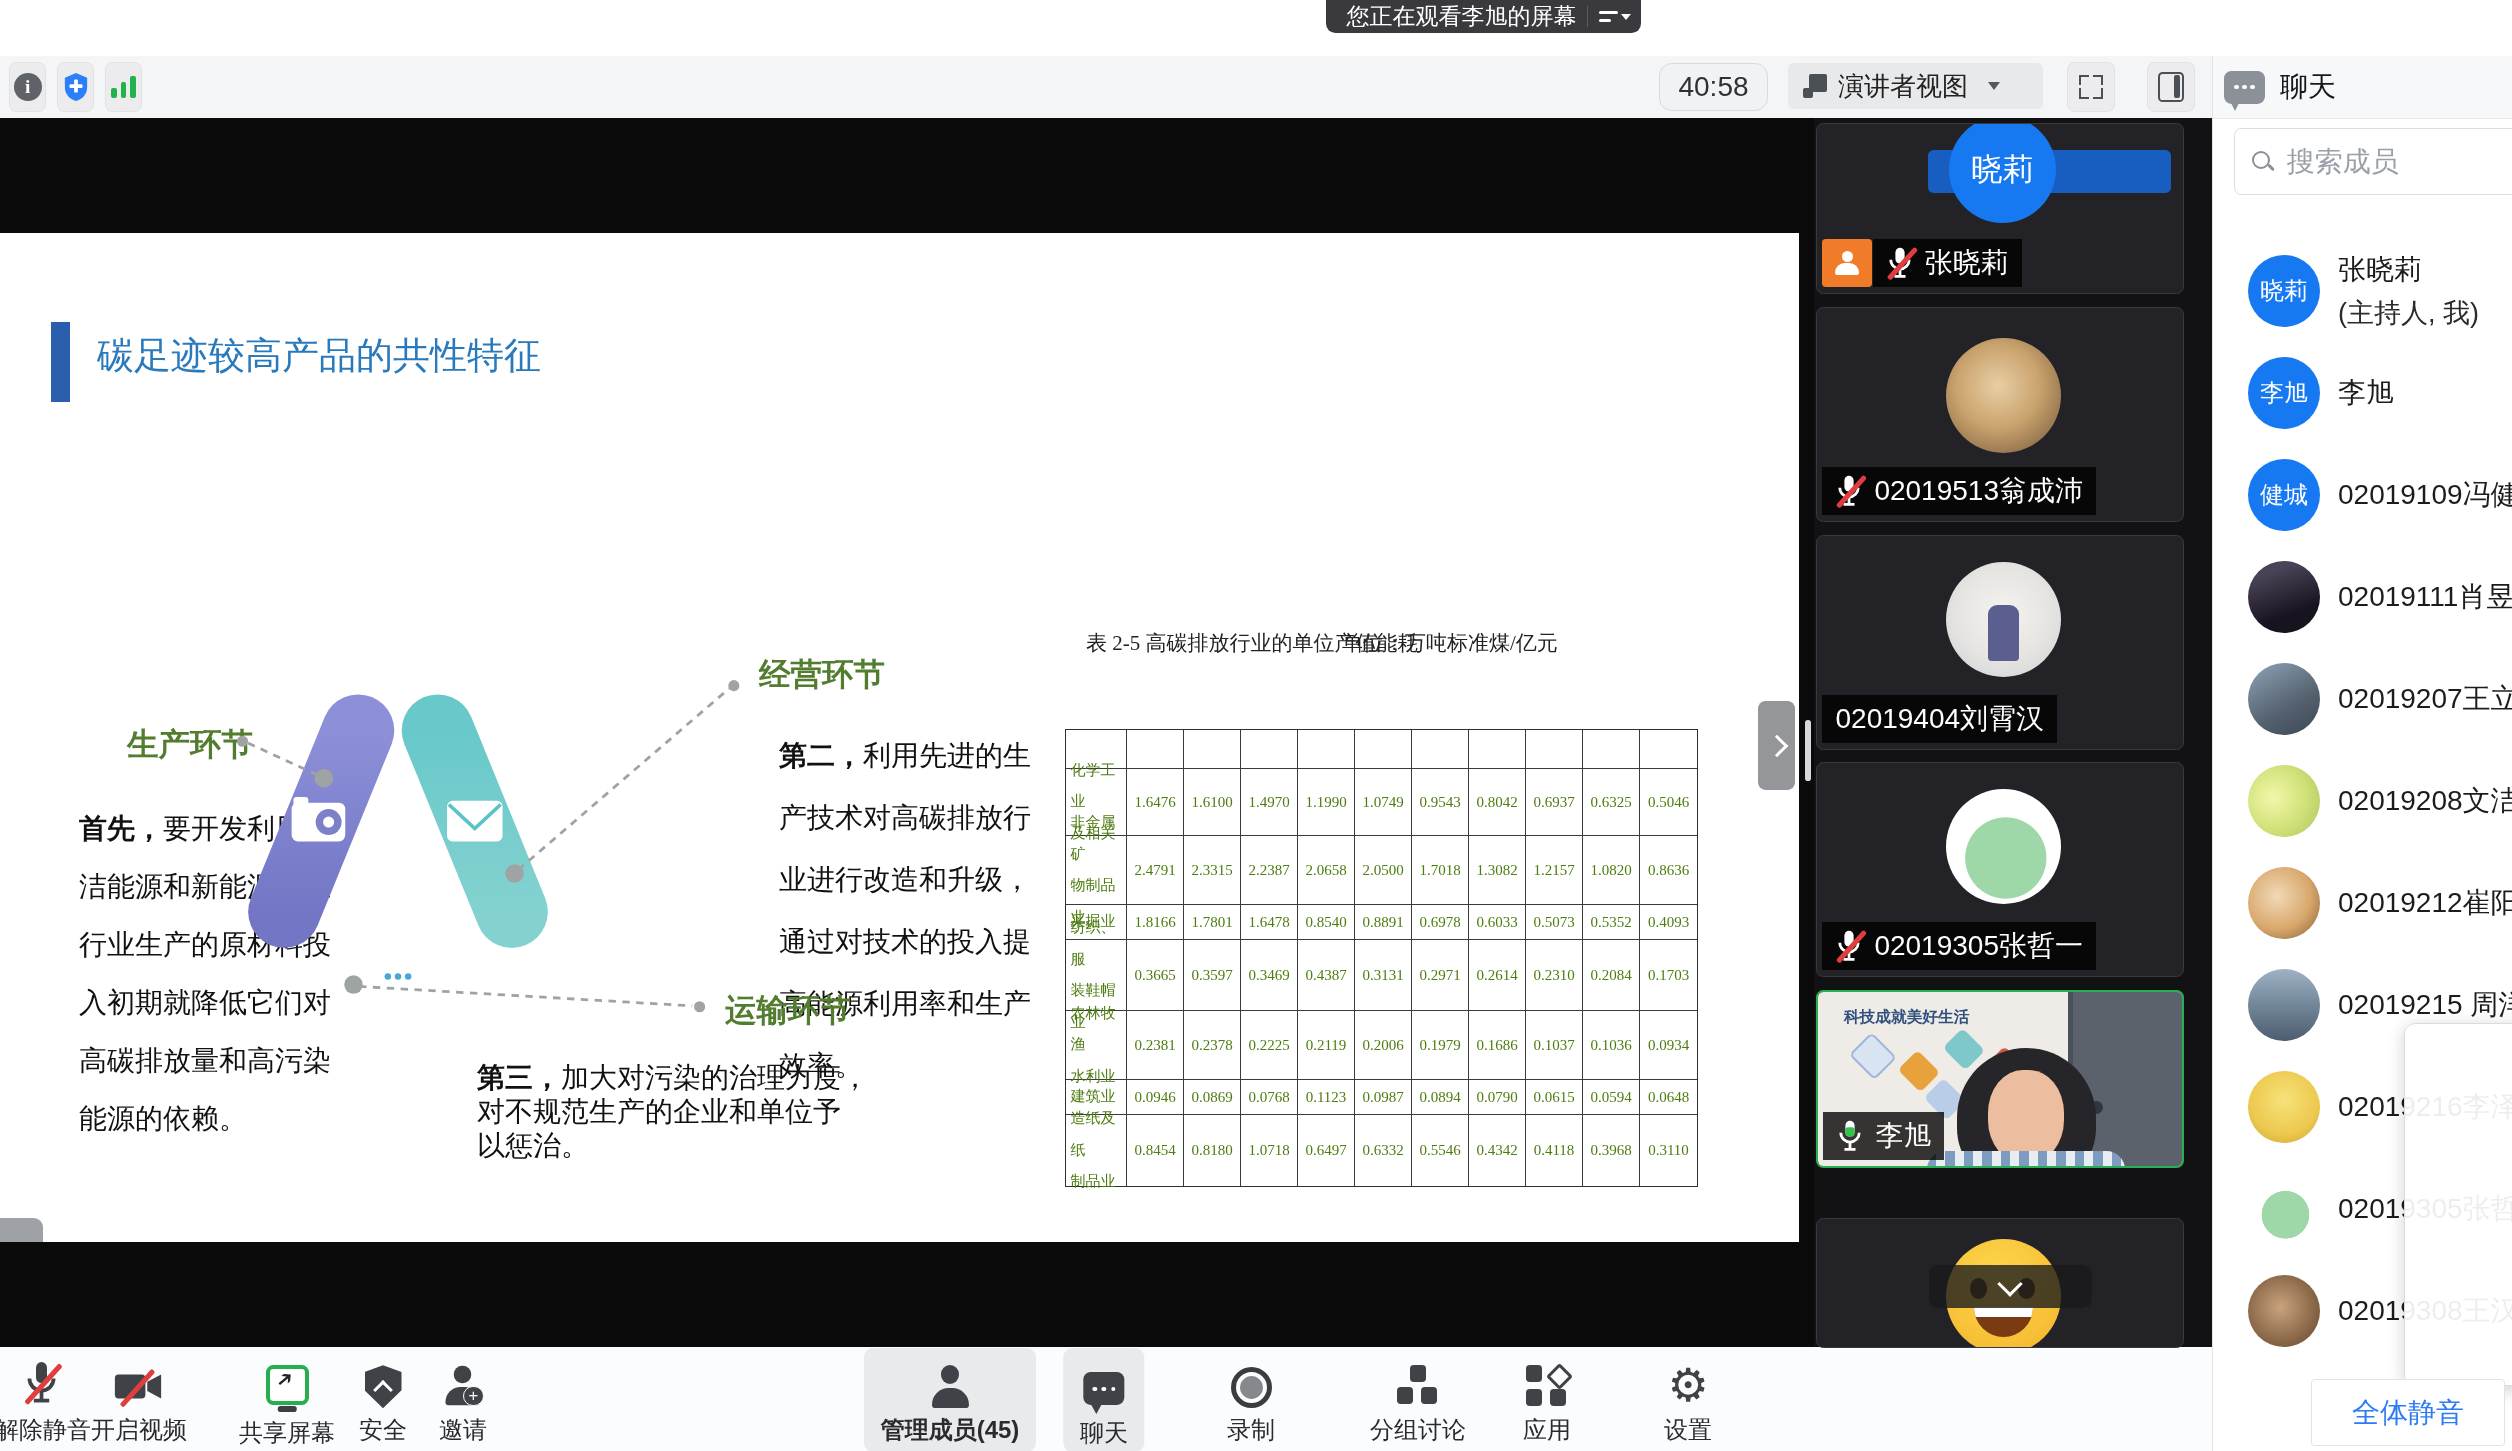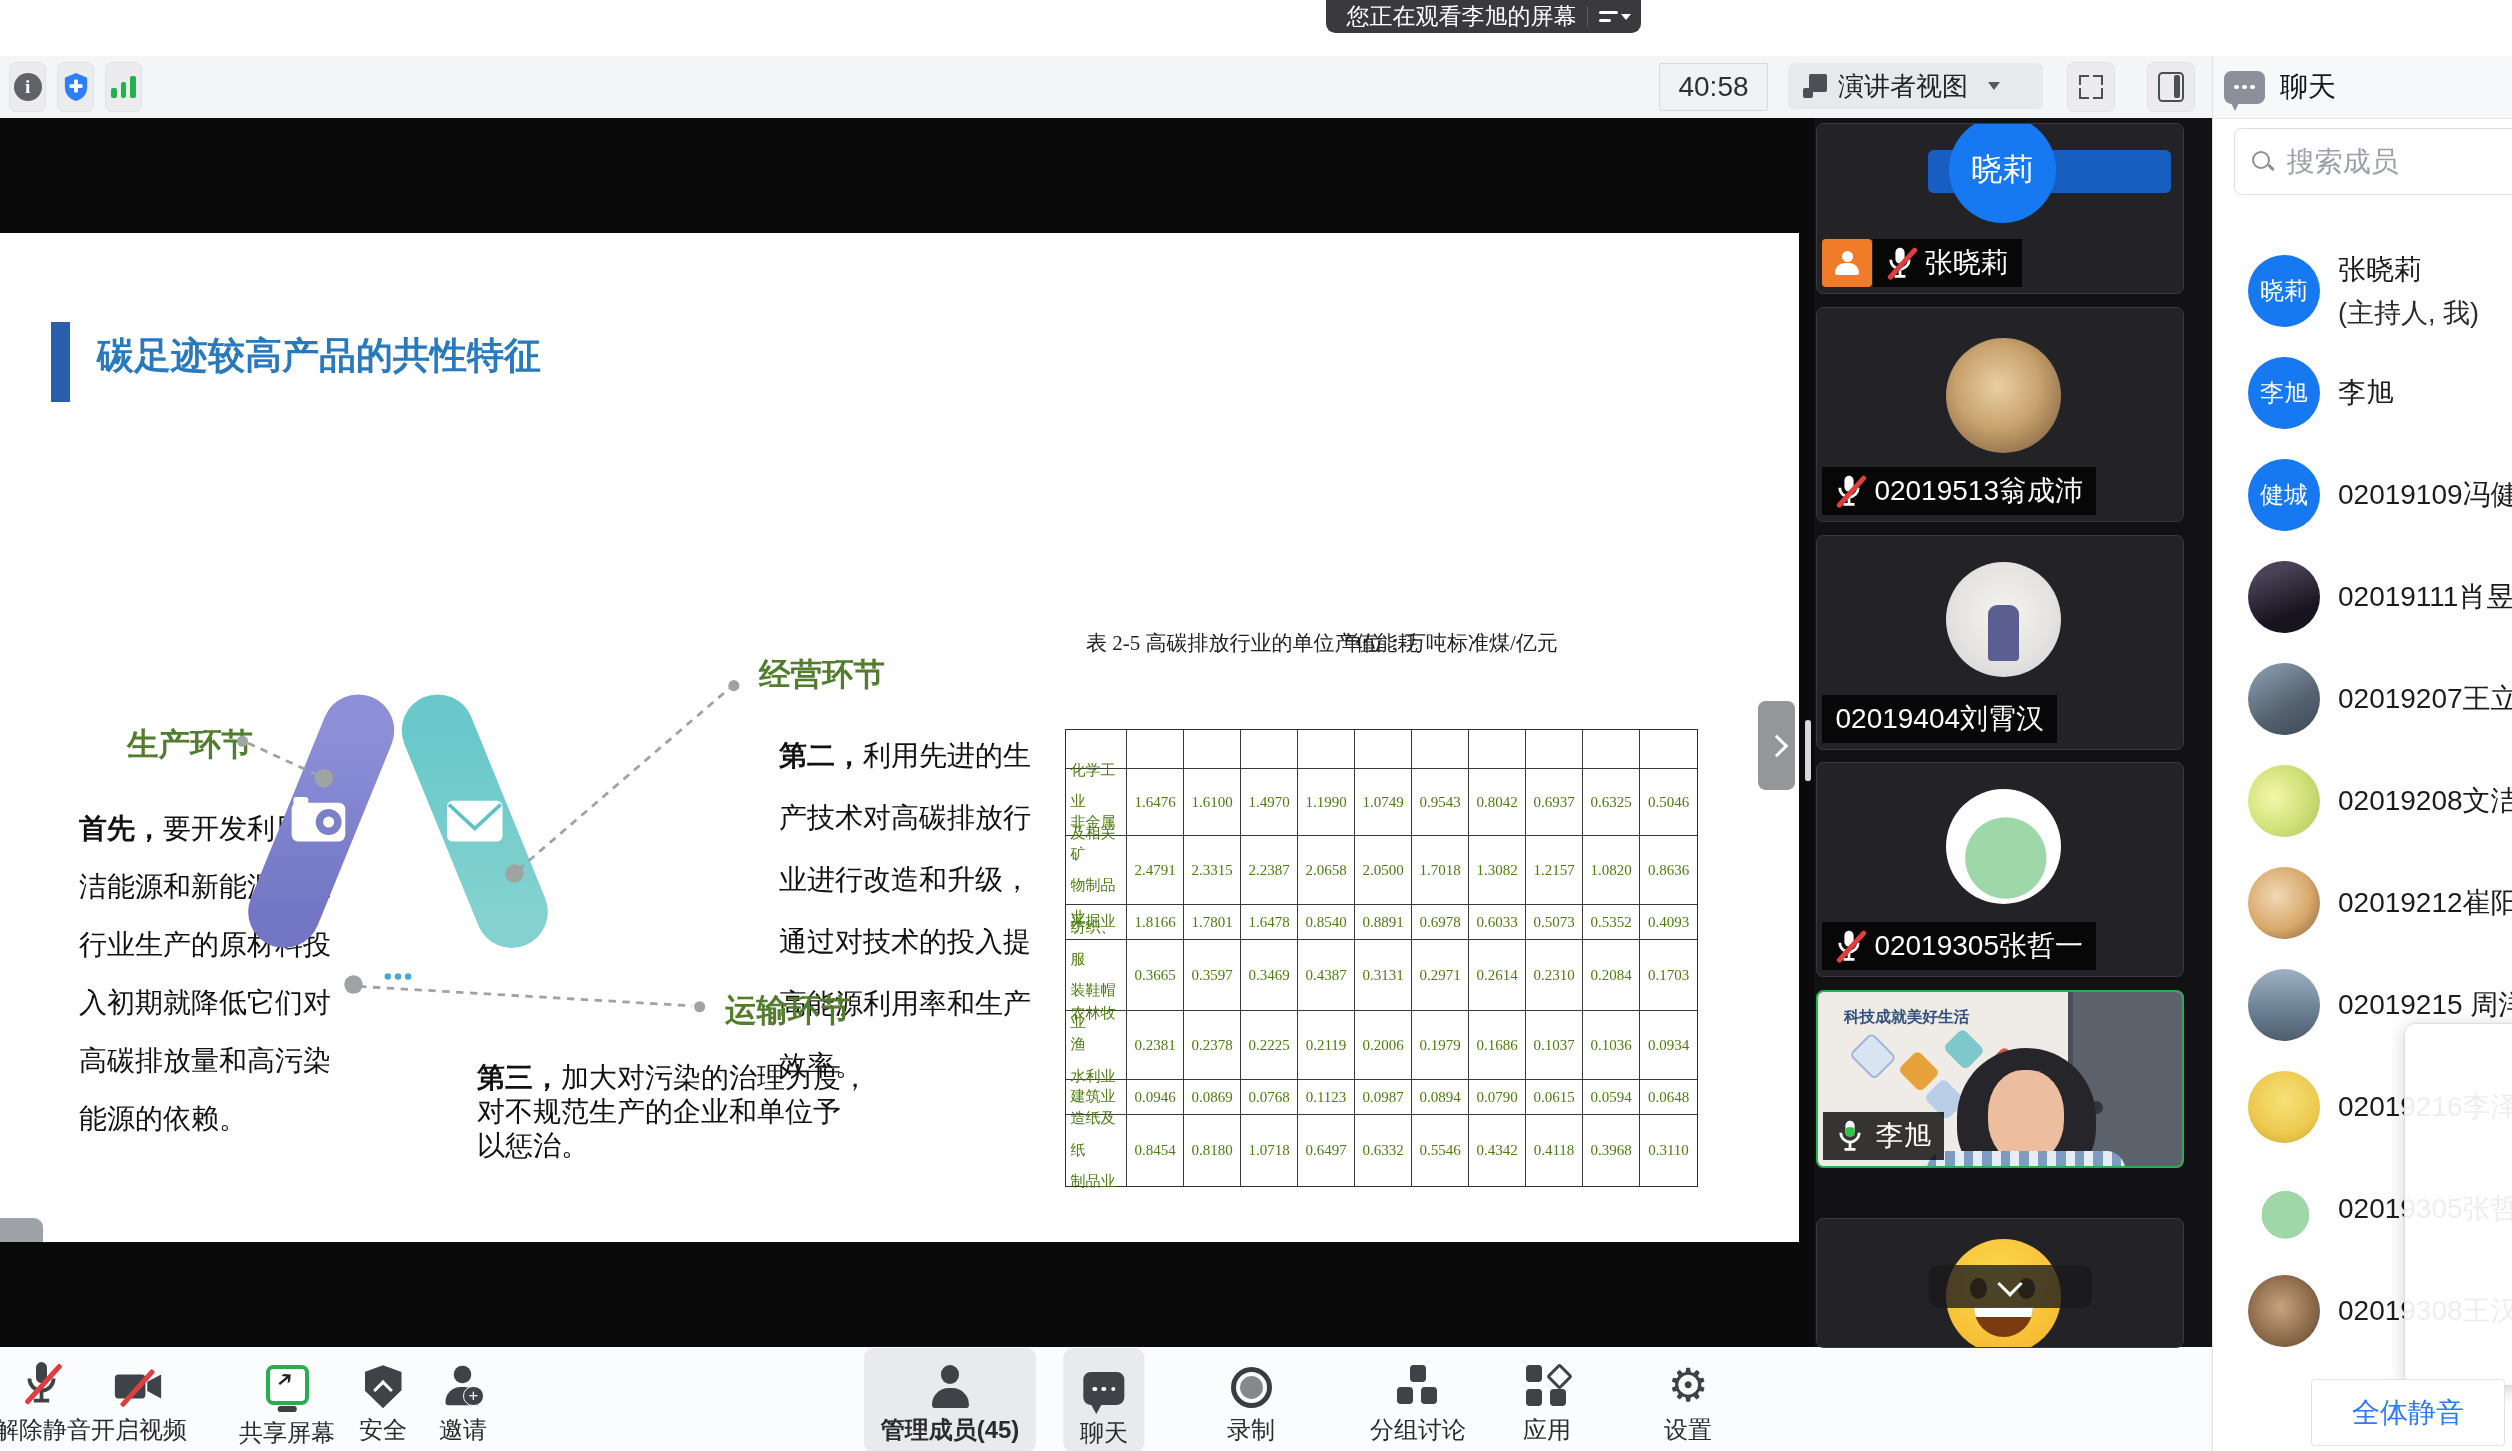--- a/index.html
+++ b/index.html
@@ -20,21 +20,21 @@
 
   
   .topbar{position:absolute;left:0;top:56px;width:2212px;height:63px;background:#f4f5f7;}
   .tb-btn{position:absolute;top:5.6px;height:48px;background:#ececee;border:0.9px solid #e2e2e4;border-radius:7.4px;
           display:flex;align-items:center;justify-content:center;}
   .info-circle{width:28px;height:28px;border-radius:50%;background:#5f6368;color:#fff;font-size:19.4px;
                font-weight:bold;display:flex;align-items:center;justify-content:center;font-family:"Liberation Serif",serif;}
   .sigbars{display:flex;align-items:flex-end;gap:3.7px;}
   .sigbars i{display:block;width:5.6px;background:#22b24c;border-radius:1.9px;}
   .timer{position:absolute;left:1659px;top:7.4px;width:107px;height:46px;background:#f1f2f4;border:0.9px solid #d9dadc;
-         border-radius:2px;display:flex;align-items:center;justify-content:center;font-size:28px;color:#2e3033;}
+         border-radius:13px;display:flex;align-items:center;justify-content:center;font-size:28px;color:#2e3033;}
   .viewsel{position:absolute;left:1788px;top:7.4px;width:255px;height:46px;background:#e8e9eb;border-radius:5.6px;
            display:flex;align-items:center;gap:11px;padding-left:15px;box-sizing:border-box;font-size:26px;color:#222;}
   .view-ico{position:relative;width:24px;height:24px;}
   .view-ico b{position:absolute;right:0;top:0;width:17.6px;height:17.6px;background:#4b4f56;border-radius:1.9px;}
   .view-ico u{position:absolute;left:0;bottom:0;width:10.2px;height:10.2px;background:#4b4f56;border-radius:1.9px;}
   .dd-caret{width:0;height:0;border-left:6.5px solid transparent;border-right:6.5px solid transparent;border-top:8.3px solid #55585c;margin-left:9.3px;}
   .fs-ico{position:relative;width:24px;height:24px;}
   .fs-ico span{position:absolute;width:8.3px;height:8.3px;border:2.8px solid #4b4f56;}
   .fs-tl{left:0;top:0;border-right:none!important;border-bottom:none!important;}
   .fs-tr{right:0;top:0;border-left:none!important;border-bottom:none!important;}
@@ -45,21 +45,21 @@
 
   
   .bubble{position:relative;background:#8b9099;border-radius:7.4px;display:flex;align-items:center;justify-content:center;gap:3.7px;}
   .bubble:after{content:"";position:absolute;left:6.5px;bottom:-7.4px;border-left:4.6px solid transparent;border-right:4.6px solid transparent;border-top:8.3px solid #8b9099;}
   .bubble i{display:block;width:4.6px;height:4.6px;border-radius:50%;background:#fff;}
 
   
   .stage{position:absolute;left:0;top:118px;width:1814px;height:1229px;background:#0a0a0a;}
   .slide{position:absolute;left:0;top:115px;width:1799px;height:1009px;background:#fff;overflow:hidden;}
   .slide-title-bar{position:absolute;left:51px;top:89px;width:18.5px;height:80px;background:#2a5fad;}
-  .slide-title{position:absolute;left:97px;top:98px;font-size:37px;font-weight:bold;color:#2979bd;white-space:nowrap;}
+  .slide-title{position:absolute;left:97px;top:98px;font-size:37px;font-weight:normal;color:#2979bd;white-space:nowrap;}
   .slide-para{position:absolute;left:81px;top:194px;font-size:29px;line-height:61px;color:#1a1a1a;white-space:pre-line;}
   .green-label{position:absolute;font-size:31.5px;font-weight:bold;color:#527c2e;white-space:nowrap;}
   .body-block{position:absolute;font-size:28px;color:#111;white-space:pre-line;}
   .body-block b{font-weight:bold;}
 
   
   .xtable{position:absolute;left:1065px;top:496px;border:1.9px solid #2f2f2f;
           font-family:"Liberation Serif",serif;font-size:15px;color:#4d7c0f;}
   .trow,.thead{display:flex;}
   .tcell{width:57px;border-right:0.9px solid #3a3a3a;border-bottom:0.9px solid #3a3a3a;

